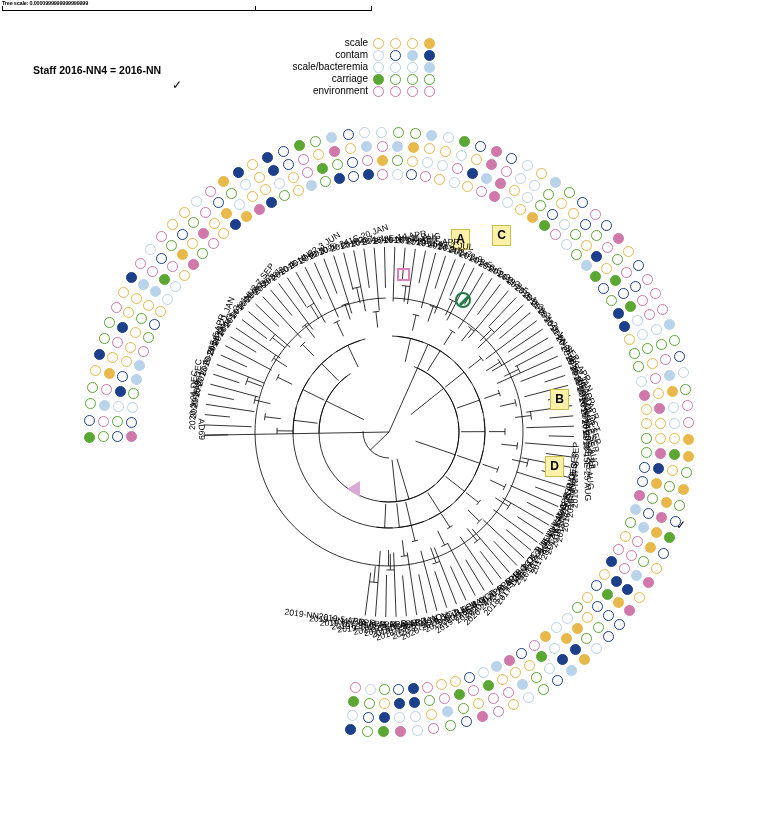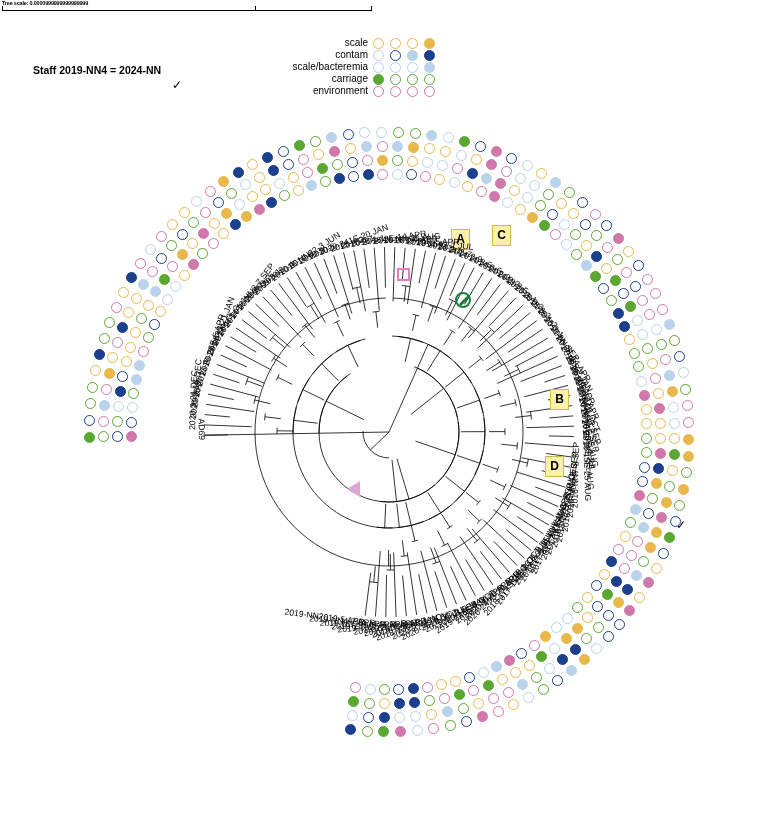--- a/index.html
+++ b/index.html
@@ -84,21 +84,21 @@
     <div class="legend-label">environment</div>
     <div class="legend-dots">
       <div class="dot" style="border:1.6px solid #d178ab;background:#fff"></div>
       <div class="dot" style="border:1.6px solid #d178ab;background:#fff"></div>
       <div class="dot" style="border:1.6px solid #d178ab;background:#fff"></div>
       <div class="dot" style="border:1.6px solid #d178ab;background:#fff"></div>
     </div>
   </div>
 </div>
 
-<div class="staff-note">Staff 2019-NN4 = 2024-NN</div>
+<div class="staff-note">Staff 2016-NN4 = 2016-NN</div>
 <div class="check1">✓</div>
 <div class="check2">✓</div>
 
 <svg class="tree" viewBox="0 0 778 818">
   <g id="tree-branches" fill="none" stroke="#000" stroke-width="0.8">
       <path d="M 228.024521079821 434.80983743640263 L 204.0281763960676 435.22869519089744" stroke="#000" stroke-width="0.8" fill="none"></path>
       <path d="M 251.70127528518077 426.7255150313748 L 204.13636046403508 424.8982553188089" stroke="#000" stroke-width="0.8" fill="none"></path>
       <path d="M 229.90919805642807 416.96149153170154 L 204.8210365484302 414.58996203607495" stroke="#000" stroke-width="0.8" fill="none"></path>
       <path d="M 254.33138090139755 411.63328622296666 L 206.08006950630391 404.3359614629137" stroke="#000" stroke-width="0.8" fill="none"></path>
       <path d="M 233.75163214239663 399.566926177892 L 207.90953307908828 394.1682304092688" stroke="#000" stroke-width="0.8" fill="none"></path>

